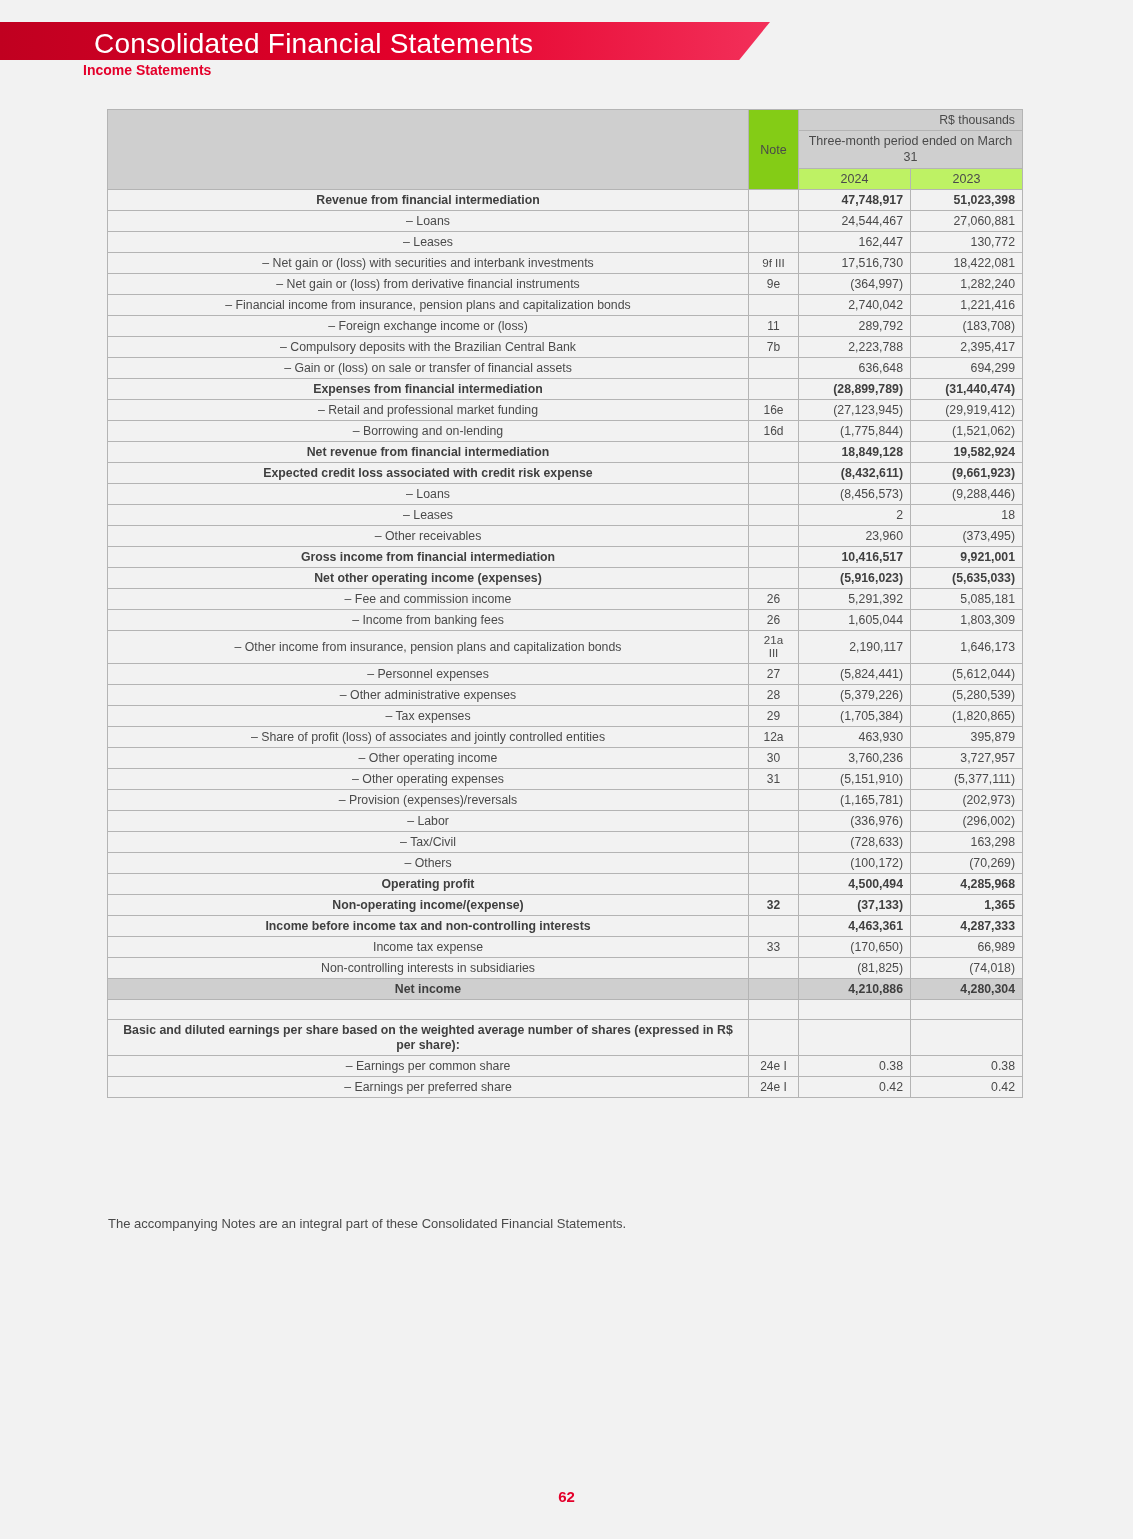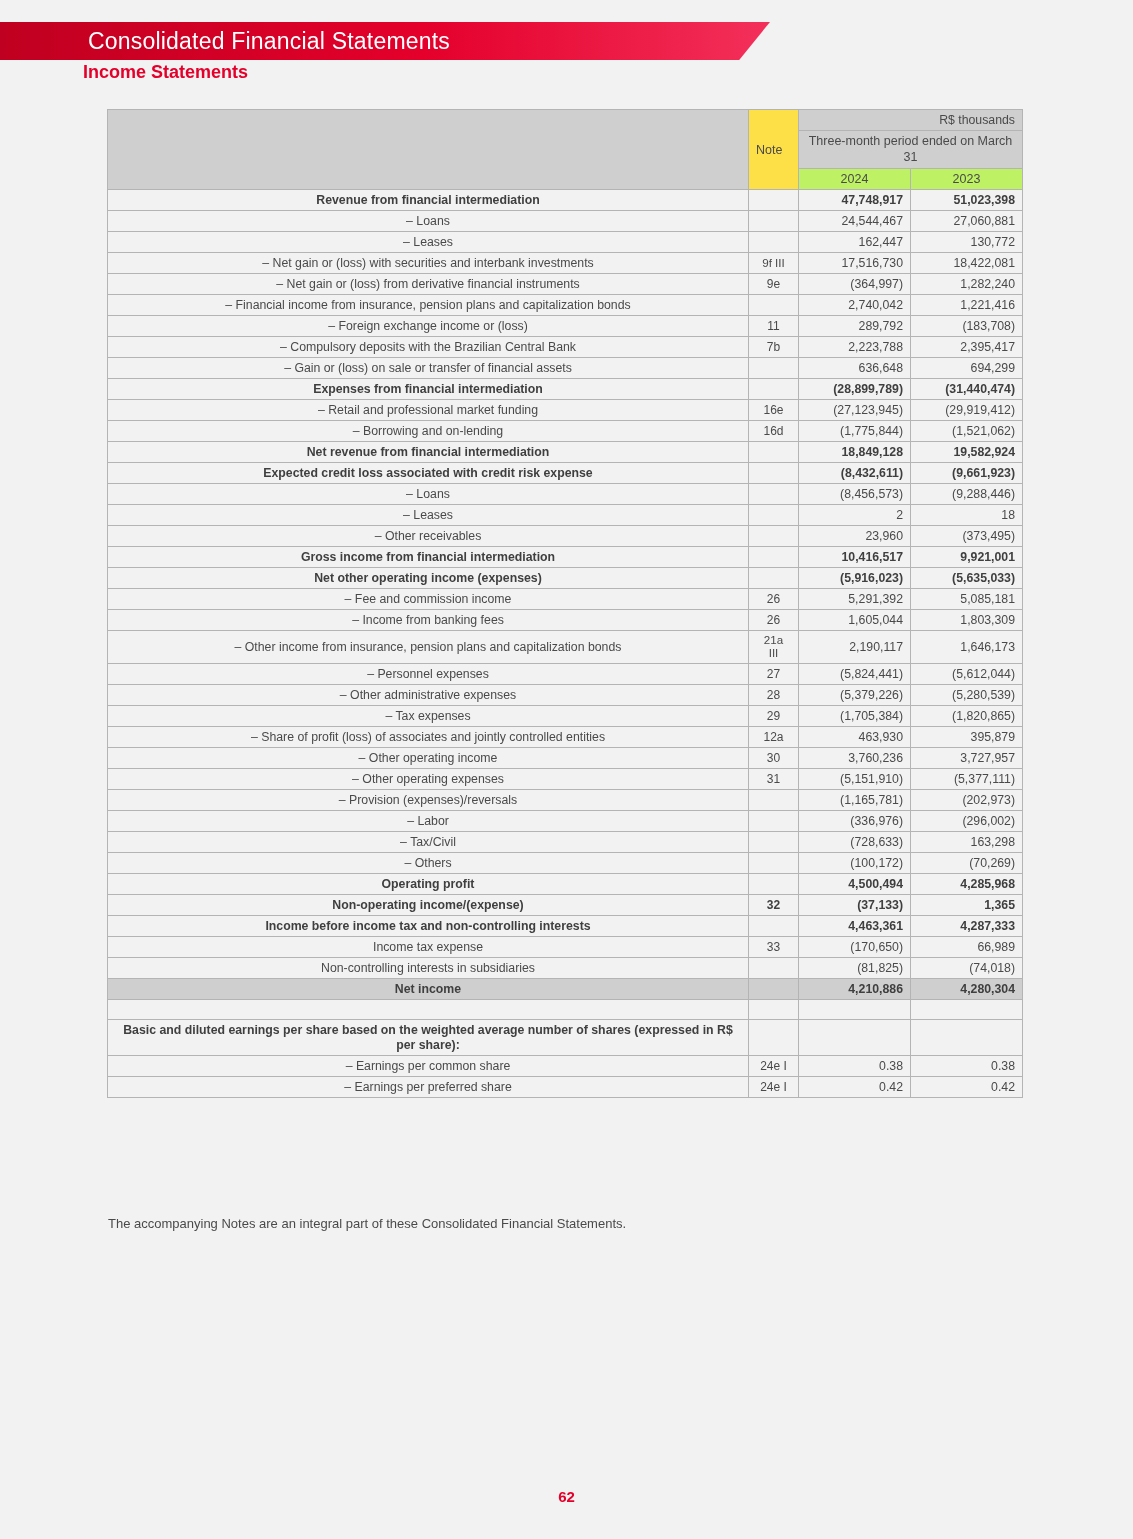--- a/index.html
+++ b/index.html
@@ -21,30 +21,30 @@
     top: 22px;
     left: 0;
     width: 770px;
     height: 38px;
     background: linear-gradient(90deg, #c00020 0%, #e4002b 55%, #f3305a 100%);
     clip-path: polygon(0 0, 100% 0, 96% 100%, 0 100%);
   }
   .header-title {
     position: absolute;
     top: 28px;
-    left: 88px;
-    font-size: 23px;
+    left: 94px;
+    font-size: 28px;
     color: #ffffff;
     letter-spacing: .2px;
   }
   .header-sub {
     position: absolute;
     top: 62px;
     left: 83px;
-    font-size: 18px;
+    font-size: 14px;
     font-weight: bold;
     color: #e4002b;
   }
 
   
   .table-wrap {
     position: absolute;
     top: 109px;
     left: 107px;
     width: 915px;
@@ -62,22 +62,22 @@
     font-weight: normal;
     color: #4a4a4a;
   }
   col.c-label { width: 641px; }
   col.c-note  { width: 50px; }
   col.c-y1    { width: 112px; }
   col.c-y2    { width: 112px; }
 
   .hdr-blank { background: #cfcfcf; border-bottom: none !important; }
   .hdr-note {
-    background: #fde047;
-    text-align: left;
+    background: #84cc16;
+    text-align: center;
     font-weight: bold;
     color: #3f3f3f;
     font-size: 12.5px;
   }
   .hdr-unit {
     background: #cfcfcf;
     text-align: right;
     font-size: 12.3px;
     padding-right: 9px;
     color: #4a4a4a;

